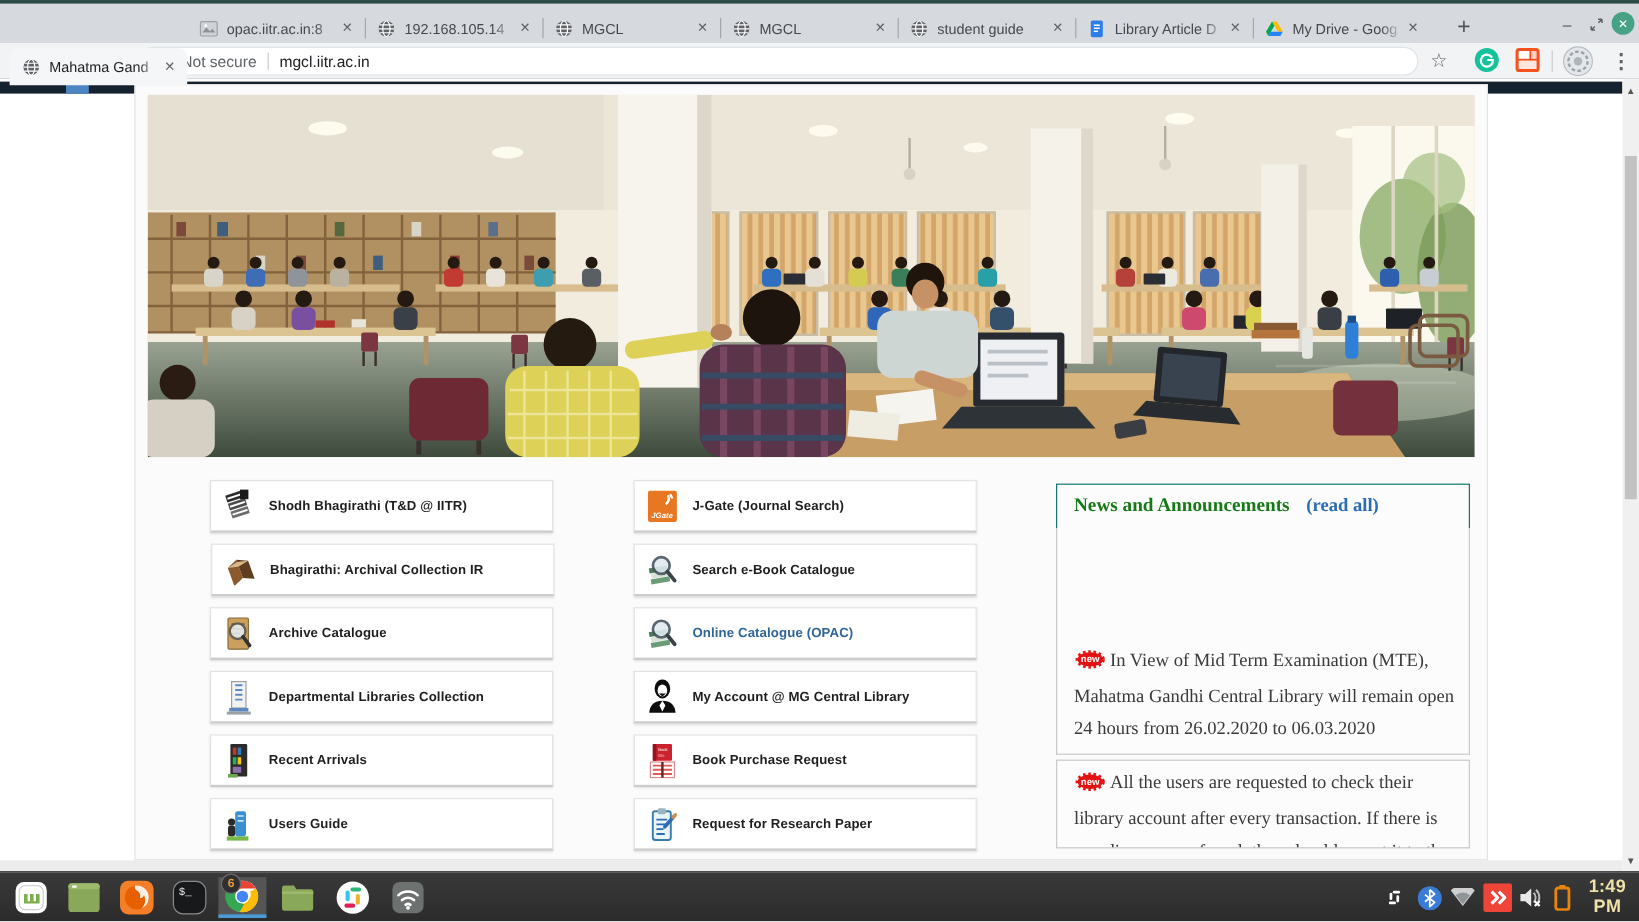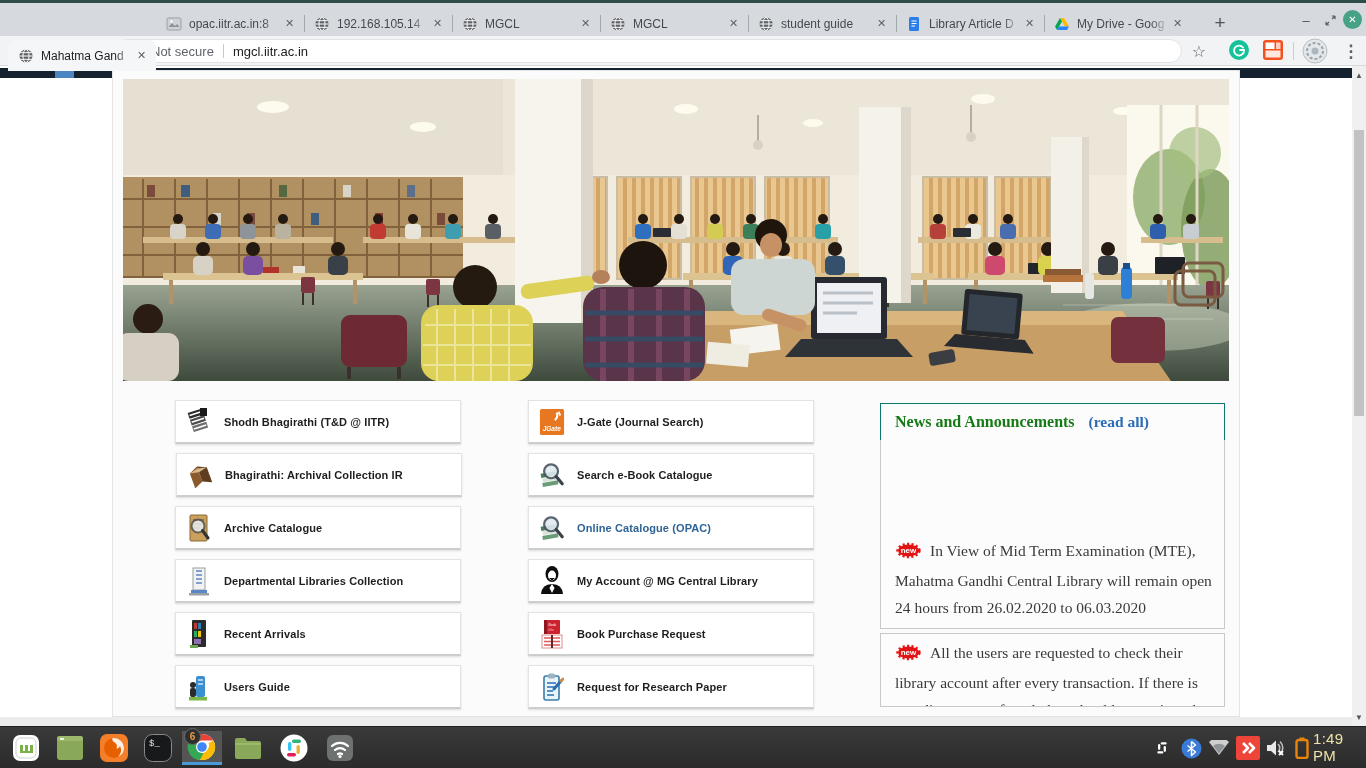--- a/index.html
+++ b/index.html
@@ -45,34 +45,34 @@
 
   
   .news-hd{position:absolute;left:767px;top:332px;width:345px;height:38px;border:1px solid #0f766e;background:#fcfcfc;box-sizing:border-box;display:flex;align-items:center;padding:0 14px;font-family:"Liberation Serif",serif;}
   .news-hd .t{color:#157a15;font-weight:bold;font-size:16px;}
   .news-hd .r{color:#2b6cb5;font-weight:bold;font-size:15.5px;margin-left:14px;}
   .news-b1{position:absolute;left:767px;top:369px;width:345px;height:189px;border:1px solid #c9c9c9;border-top:none;background:#fcfcfc;box-sizing:border-box;overflow:hidden;}
   .news-b2{position:absolute;left:767px;top:562px;width:345px;height:74px;border:1px solid #c9c9c9;background:#fcfcfc;box-sizing:border-box;overflow:hidden;}
   .news-item{position:absolute;left:14px;right:12px;font-family:"Liberation Serif",serif;font-size:15.5px;line-height:27px;color:#3a3a3a;}
   .news-b1 .news-item{bottom:7px;}
   .news-b2 .news-item{top:5px;}
-  .nbadge{display:inline-block;vertical-align:-3px;margin-right:8px;}
+  .nbadge{display:inline-block;vertical-align:-3px;margin-right:3px;}
 
   
   .scroll{position:absolute;left:1352px;top:0;width:14px;height:660px;background:#f0f0f0;}
   .scroll .th{position:absolute;left:2px;top:64px;width:10px;height:286px;background:#c2c2c2;}
   .scroll .ar{position:absolute;left:0;width:14px;height:14px;display:flex;align-items:center;justify-content:center;font-size:8px;color:#555;}
 
   
   .taskbar{left:0;top:726px;width:1366px;height:42px;background:linear-gradient(#3a3a3a,#2b2b2b);border-top:1px solid #1f1f1f;box-sizing:border-box;}
   .ticon{position:absolute;top:4px;width:40px;height:34px;display:flex;align-items:center;justify-content:center;}
   .ticon.sel{background:#555;border-bottom:3px solid #4a9ad8;box-sizing:border-box;}
   .badge6{position:absolute;left:-3px;top:-4px;width:15px;height:15px;border-radius:50%;background:#2f2f2f;border:1px solid #6b6b6b;color:#e89a3c;font-size:10px;font-weight:bold;display:flex;align-items:center;justify-content:center;}
   .tray{position:absolute;top:6px;height:30px;display:flex;align-items:center;justify-content:center;}
-  .clock{position:absolute;left:1313px;top:0;height:40px;display:flex;align-items:center;color:#efe2a9;font-size:15px;font-weight:normal;letter-spacing:.3px;}
+  .clock{position:absolute;left:1313px;top:0;height:40px;display:flex;align-items:center;color:#efe2a9;font-size:15px;font-weight:bold;letter-spacing:.3px;text-align:center;}
 </style>
 </head>
 <body>
 
 <div class="screen">
 
   <div class="tabstrip abs">
 
     <div class="tab active" style="left:8px">
       <svg class="favic" viewBox="0 0 16 16">

